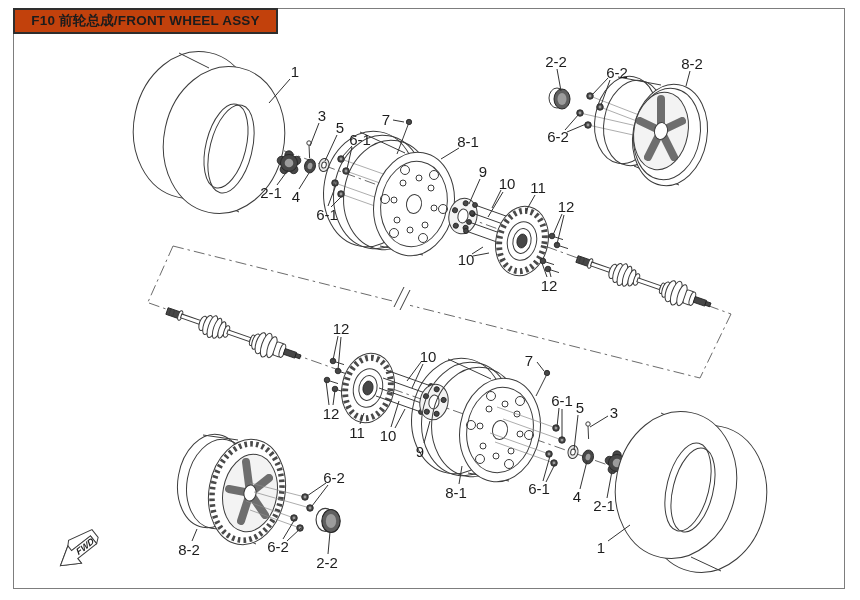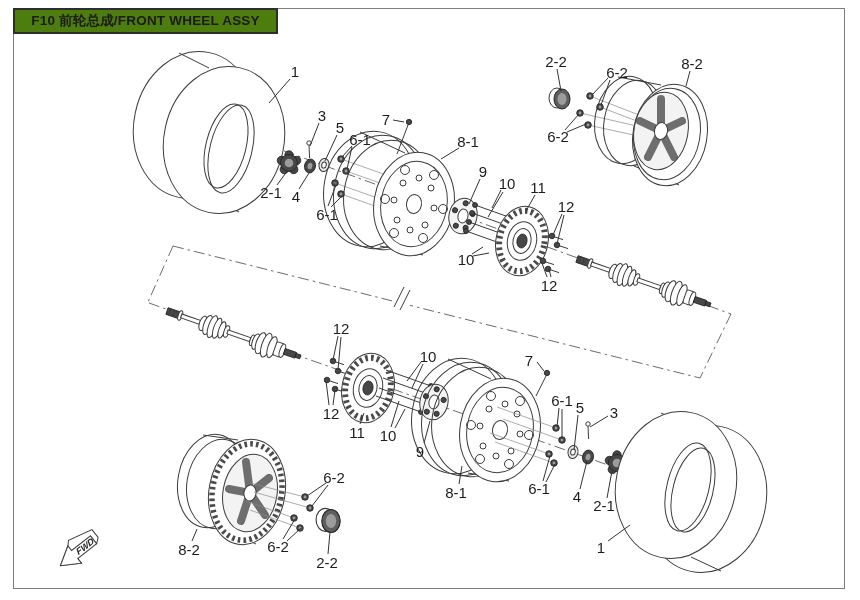--- a/index.html
+++ b/index.html
@@ -1,21 +1,21 @@
 <!DOCTYPE html>
 <html><head>
 <meta charset="utf-8">
 <style>
   html,body{margin:0;padding:0;background:#fff;}
   .stage{position:relative;width:860px;height:600px;background:#ffffff;overflow:hidden;
          font-family:"Liberation Sans",sans-serif;}
   .frame{position:absolute;left:13px;top:8px;width:832px;height:581px;
          border:1.5px solid #7d7d7d;box-sizing:border-box;}
   .titlebox{position:absolute;left:13px;top:8px;width:265px;height:26px;
-            border:2px solid #2e2e2e;box-sizing:border-box;background:#4d7c0f;
+            border:2px solid #2e2e2e;box-sizing:border-box;background:#c2410c;
             display:flex;align-items:center;justify-content:center;
             font-size:13.5px;font-weight:700;color:#1c1c1c;letter-spacing:.2px;z-index:3;}
   svg.canvas{position:absolute;left:0;top:0;z-index:2;}
   .s{fill:none;stroke:#3c3c3c;stroke-width:1;}
   .sw{fill:#ffffff;stroke:#3c3c3c;stroke-width:1;}
   .sf{fill:#f3f3f3;stroke:#3c3c3c;stroke-width:1;}
   .thin{fill:none;stroke:#8a8a8a;stroke-width:.7;}
   .dark{fill:#474747;stroke:#1f1f1f;stroke-width:.8;}
   .mid{fill:#9c9c9c;stroke:none;}
   .dashdot{fill:none;stroke:#5a5a5a;stroke-width:.9;stroke-dasharray:11 4 2.5 4;}

